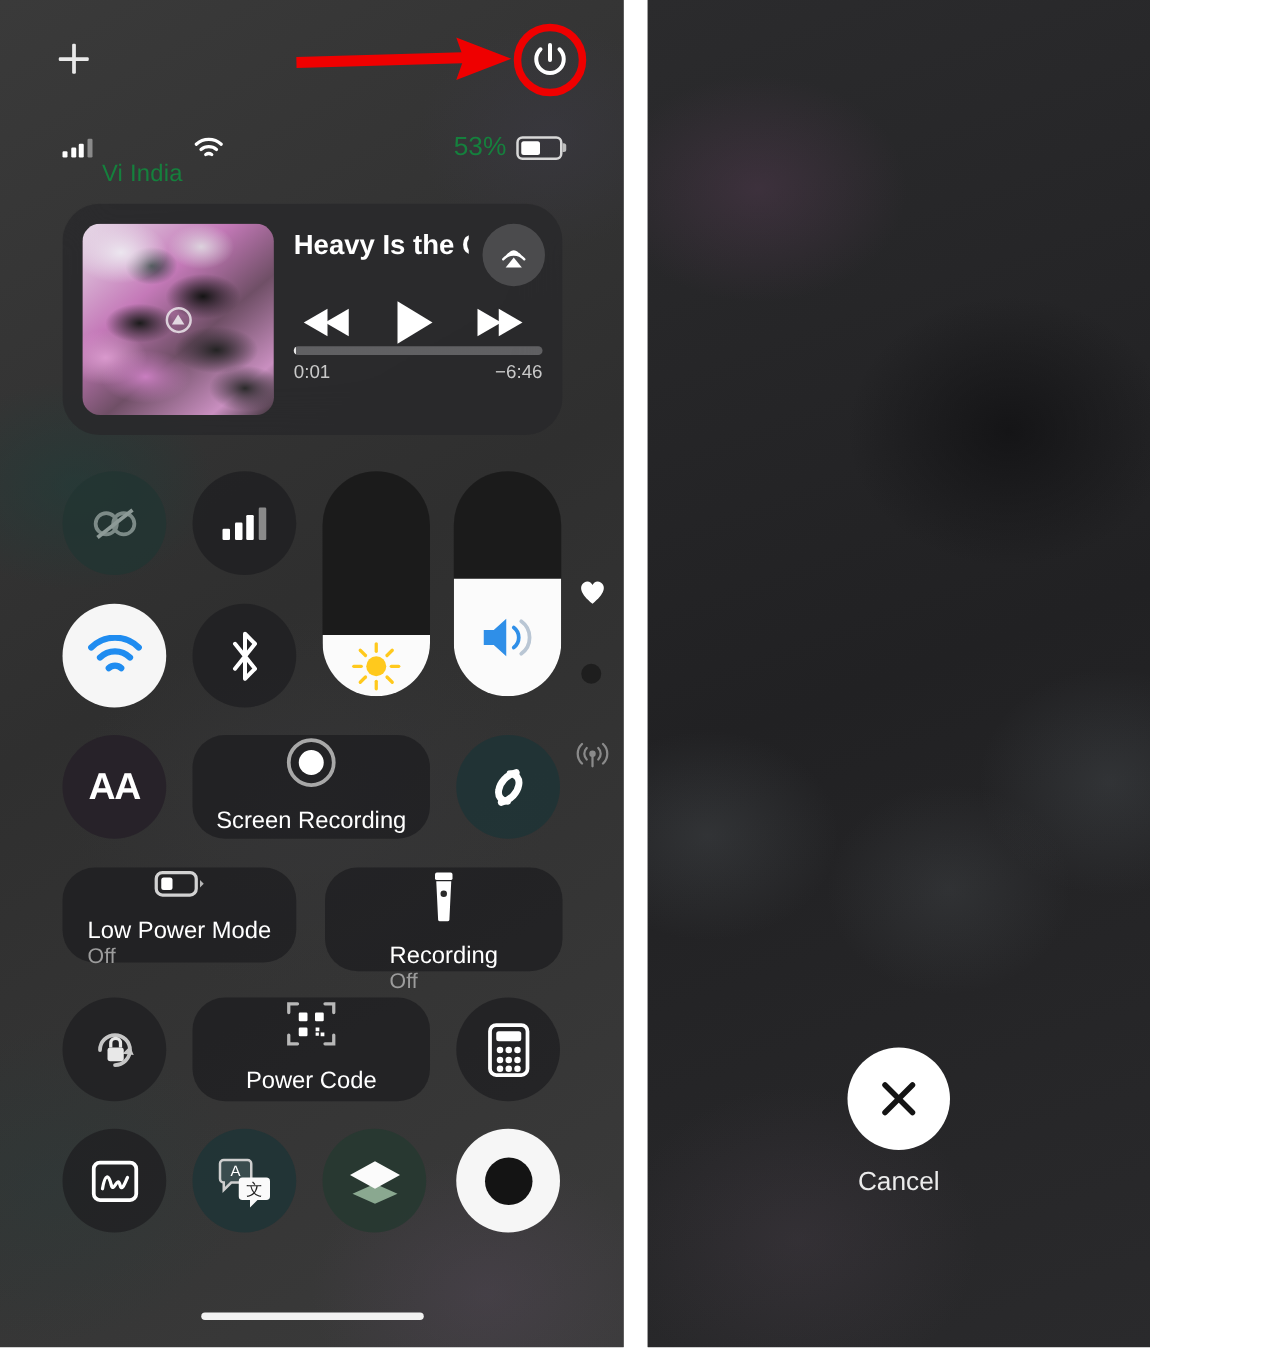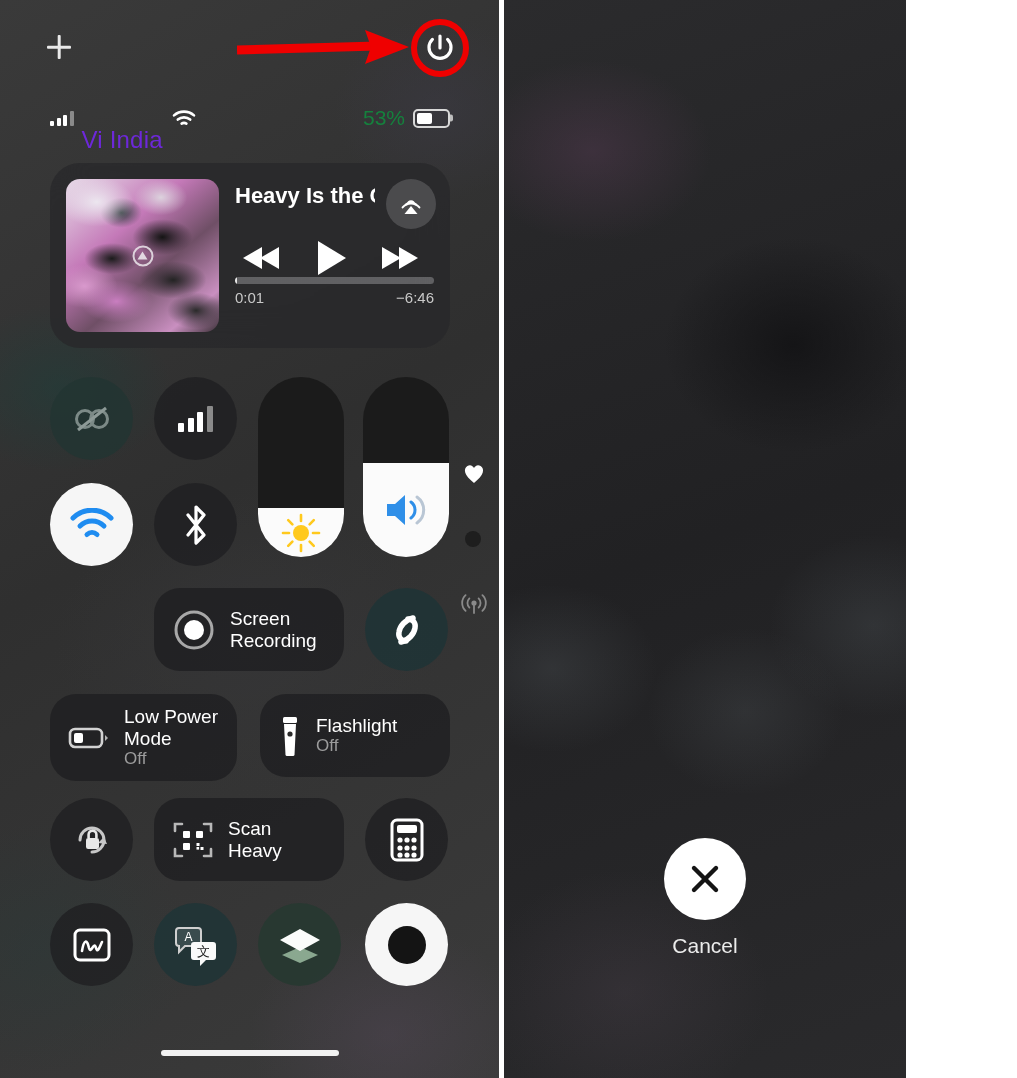--- a/index.html
+++ b/index.html
@@ -9,21 +9,21 @@
     font-family: "Liberation Sans", sans-serif;
     overflow: hidden;
   }
   .stage { position: relative; width: 1017px; height: 1078px; background: #fff; }
 
   
   .panel {
     position: absolute; top: 0; height: 1078px; overflow: hidden;
   }
   #left-panel  { left: 0;   width: 499px; }
-  #right-panel { left: 504px; width: 402px; padding-left: 45px; }
+  #right-panel { left: 518px; width: 402px; padding-left: 45px; }
 
   .wallpaper {
     position: absolute; inset: 0;
     background-color: #373737;
     background-image:
       radial-gradient(ellipse 160px 120px at 12% 36%, rgba(30,62,58,.55), transparent 70%),
       radial-gradient(ellipse 150px 130px at 88% 10%, rgba(60,58,70,.5), transparent 70%),
       radial-gradient(ellipse 200px 160px at 78% 96%, rgba(90,75,95,.35), transparent 70%),
       radial-gradient(ellipse 220px 180px at 8% 88%, rgba(40,60,58,.35), transparent 70%),
       radial-gradient(ellipse 260px 200px at 50% 60%, rgba(55,55,57,.6), transparent 75%),
@@ -66,21 +66,21 @@
     position: absolute; left: 50px; top: 103px; width: 400px; height: 30px;
     display: flex; align-items: center; justify-content: space-between;
   }
   .status-left { display: flex; align-items: center; gap: 8px; }
   .sig-bars { display: flex; align-items: flex-end; gap: 2.5px; height: 15px; }
   .sig-bars i { width: 4px; background: #fff; border-radius: 1px; display: block; }
   .sig-bars i:nth-child(1) { height: 5px; }
   .sig-bars i:nth-child(2) { height: 8px; }
   .sig-bars i:nth-child(3) { height: 11px; }
   .sig-bars i:nth-child(4) { height: 15px; background: #8a8a8a; }
-  .carrier { color: #6d28d9; font-size: 24px; letter-spacing: .2px; margin-top: 44px; }
+  .carrier { color: #15803d; font-size: 19px; letter-spacing: .2px; margin-top: 44px; }
   .status-right { display: flex; align-items: center; gap: 8px; }
   .batt-pct { color: #15803d; font-size: 21px; }
   .batt-shell {
     width: 37px; height: 19px; border: 2px solid #d8d8d8; border-radius: 5px;
     position: relative; padding: 2px;
   }
   .batt-shell::after {
     content: ""; position: absolute; right: -5px; top: 50%; transform: translateY(-50%);
     width: 3px; height: 7px; background: #bdbdbd; border-radius: 0 2px 2px 0;
   }
@@ -158,21 +158,21 @@
   }
   .slider-fill {
     width: 100%; background: #fbfbfb; display: flex;
     align-items: center; justify-content: center;
   }
   .pill-label { color: #fff; font-size: 19px; line-height: 1.12; }
   .pill-sub   { color: #9c9c9c; font-size: 17px; }
 
   .rect-tile {
     position: absolute; border-radius: 26px; background: rgba(32,32,34,.85);
-    display: flex; align-items: center; gap: 14px; padding: 0 18px;
+    display: flex; align-items: center; gap: 14px; padding: 0 18px; flex-direction: column;
   }
 
   .edge-icon { position: absolute; }
 
   .home-indicator {
     position: absolute; left: 50%; transform: translateX(-50%); bottom: 22px;
     width: 178px; height: 6px; border-radius: 3px; background: #f2f2f2;
   }
   .cancel-wrap {
     position: absolute; left: 50%; transform: translateX(-50%); top: 838px;
@@ -334,53 +334,56 @@
       <svg width="28" height="24" viewBox="0 0 28 24">
         <circle cx="14" cy="11" r="2.6" fill="#8a8a8a"></circle>
         <path d="M9.4 6.4 A6.4 6.4 0 0 0 9.4 15.6" stroke="#8a8a8a" stroke-width="1.8" fill="none" stroke-linecap="round"></path>
         <path d="M18.6 6.4 A6.4 6.4 0 0 1 18.6 15.6" stroke="#8a8a8a" stroke-width="1.8" fill="none" stroke-linecap="round"></path>
         <path d="M5.6 3.2 A10.6 10.6 0 0 0 5.6 18.8" stroke="#8a8a8a" stroke-width="1.8" fill="none" stroke-linecap="round"></path>
         <path d="M22.4 3.2 A10.6 10.6 0 0 1 22.4 18.8" stroke="#8a8a8a" stroke-width="1.8" fill="none" stroke-linecap="round"></path>
         <line x1="14" y1="13" x2="14" y2="21" stroke="#8a8a8a" stroke-width="1.8" stroke-linecap="round"></line>
       </svg>
     </div>
 
+    <div class="toggle tinted-dark" style="left:50px; top:588px;">
+      <span style="color:#fff; font-size:30px; font-weight:bold; letter-spacing:-1px;">AA</span>
+    </div>
     <div class="rect-tile" style="left:154px; top:588px; width:190px; height:83px;">
       <svg width="44" height="44" viewBox="0 0 44 44" style="flex:none">
         <circle cx="22" cy="22" r="18" stroke="#a8a8a8" stroke-width="3" fill="none"></circle>
         <circle cx="22" cy="22" r="10" fill="#fff"></circle>
       </svg>
       <span class="pill-label">Screen Recording</span>
     </div>
     <div class="toggle tinted-teal" style="left:365px; top:588px;">
       <svg width="44" height="44" viewBox="0 0 44 44">
         <path d="M28 10 C20 12 15 18 14 24 C13 29 16 33 21 33" stroke="#fff" stroke-width="5.5" fill="none" stroke-linecap="round"></path>
         <path d="M16 34 C24 32 29 26 30 20 C31 15 28 11 23 11" stroke="#fff" stroke-width="5.5" fill="none" stroke-linecap="round"></path>
       </svg>
     </div>
 
-    <div class="rect-tile" style="left:50px; top:694px; width:187px; height:87px;">
+    <div class="rect-tile" style="left:50px; top:694px; width:187px; height:76px;">
       <svg width="42" height="26" viewBox="0 0 42 26" style="flex:none">
         <rect x="2" y="4" width="32" height="18" rx="5" stroke="#d2d2d2" stroke-width="2.6" fill="none"></rect>
         <rect x="6" y="8" width="9" height="10" rx="2" fill="#fff"></rect>
         <path d="M37 10 L37 16 L40 13 Z" fill="#b6b6b6"></path>
       </svg>
       <div>
         <div class="pill-label">Low Power Mode</div>
         <div class="pill-sub">Off</div>
       </div>
     </div>
     <div class="rect-tile" style="left:260px; top:694px; width:190px; height:83px;">
       <svg width="24" height="46" viewBox="0 0 24 46" style="flex:none">
         <rect x="5" y="4" width="14" height="6" rx="1.5" fill="#fff"></rect>
         <path d="M6 11 L18 11 L16.5 42 A1.5 1.5 0 0 1 15 43 L9 43 A1.5 1.5 0 0 1 7.5 42 Z" fill="#fff"></path>
         <circle cx="12" cy="21" r="2.6" fill="#2a2a2a"></circle>
       </svg>
       <div>
-        <div class="pill-label">Flashlight</div>
+        <div class="pill-label">Recording</div>
         <div class="pill-sub">Off</div>
       </div>
     </div>
 
     <div class="toggle" style="left:50px; top:798px;">
       <svg width="46" height="46" viewBox="0 0 46 46">
         <path d="M11 23 A12 12 0 1 1 23 35" stroke="#c7c7c7" stroke-width="3" fill="none" stroke-linecap="round"></path>
         <polygon points="35,20 29,26 38,27" fill="#c7c7c7"></polygon>
         <rect x="17" y="21" width="13" height="11" rx="2.2" fill="#e8e8e8"></rect>
         <path d="M19.6 21 L19.6 17.5 A3.9 3.9 0 0 1 27.4 17.5 L27.4 21" stroke="#e8e8e8" stroke-width="2.6" fill="none"></path>
@@ -396,21 +399,21 @@
         </g>
         <g fill="#fff">
           <rect x="11" y="12" width="7" height="7" rx="1"></rect>
           <rect x="24" y="12" width="7" height="7" rx="1"></rect>
           <rect x="11" y="24" width="7" height="7" rx="1"></rect>
           <rect x="24.5" y="24" width="3" height="3"></rect>
           <rect x="28.5" y="28" width="3" height="3"></rect>
           <rect x="24.5" y="28" width="2.6" height="2.6"></rect>
         </g>
       </svg>
-      <span class="pill-label">Scan Heavy</span>
+      <span class="pill-label">Power Code</span>
     </div>
     <div class="toggle" style="left:365px; top:798px;">
       <svg width="34" height="44" viewBox="0 0 34 44">
         <rect x="2" y="2" width="30" height="40" rx="5" stroke="#fff" stroke-width="3" fill="none"></rect>
         <rect x="7" y="7" width="20" height="8" rx="2" fill="#fff"></rect>
         <g fill="#fff">
           <circle cx="10" cy="22" r="2.6"></circle>
             <circle cx="17" cy="22" r="2.6"></circle>
             <circle cx="24" cy="22" r="2.6"></circle>
           <circle cx="10" cy="30" r="2.6"></circle>

